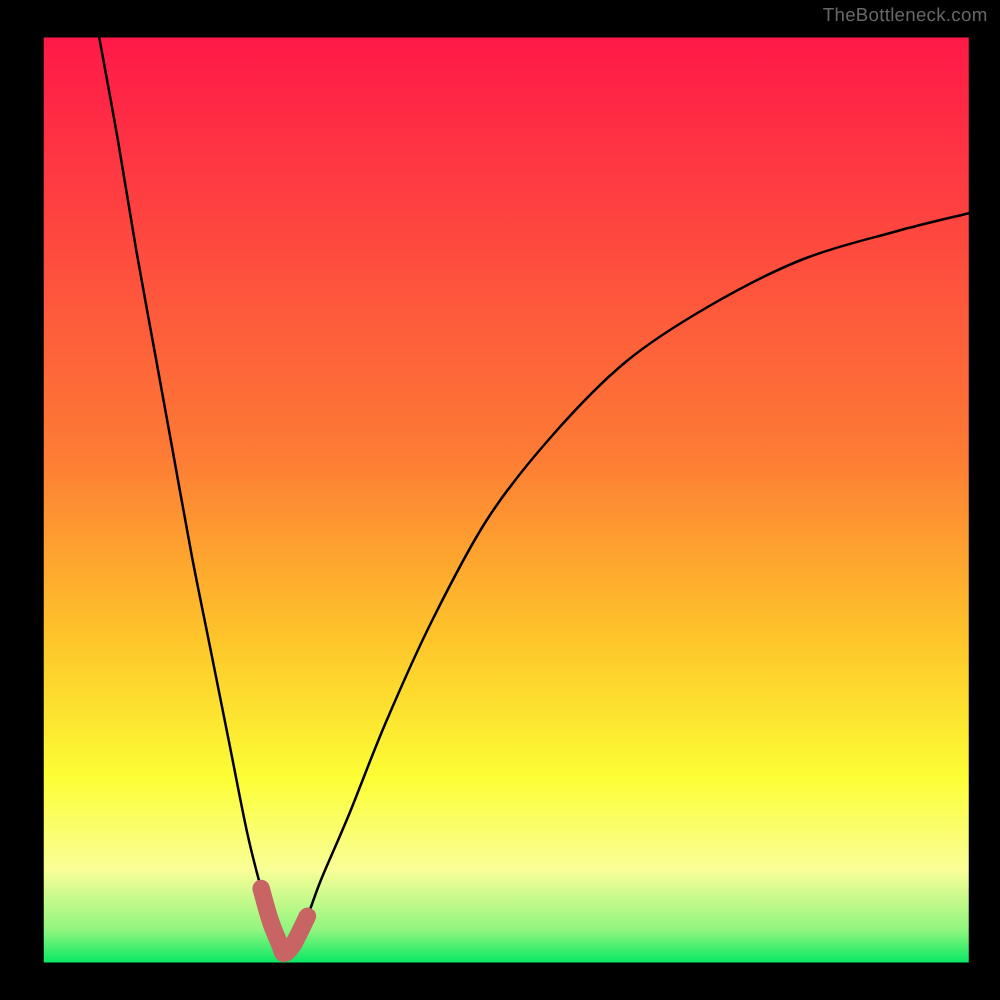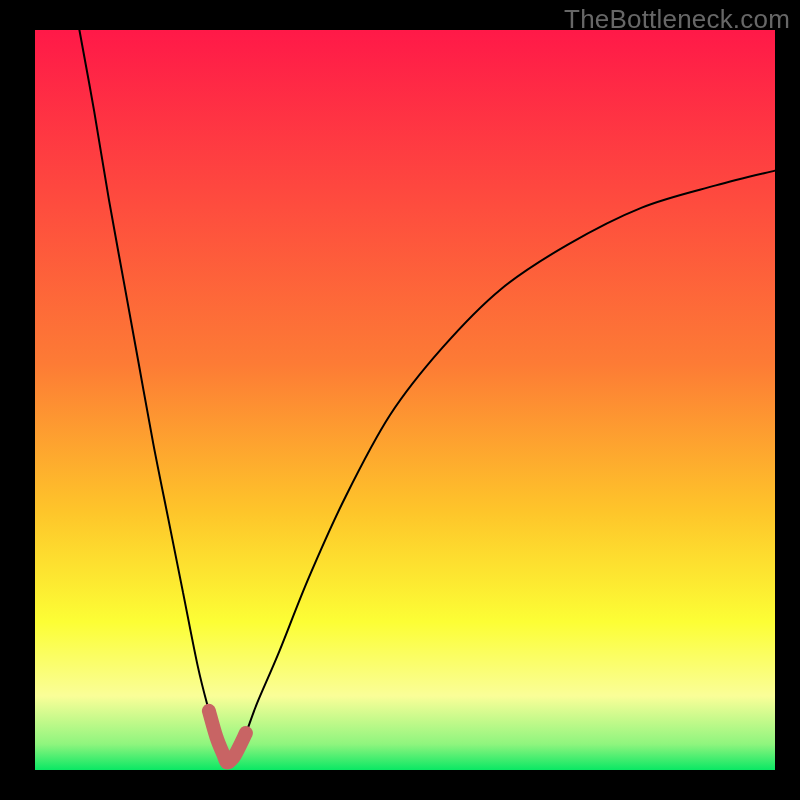--- a/index.html
+++ b/index.html
@@ -16,21 +16,21 @@
     top: 0;
     width: 800px;
     height: 800px;
     background: #000;
   }
   .watermark {
     position: absolute;
     top: 4px;
     right: 10px;
     font-family: Arial, Helvetica, sans-serif;
-    font-size: 26px;
+    font-size: 15px;
     color: #676767;
     letter-spacing: 0.2px;
   }
 </style>
 </head>
 <body>
 
 <div class="frame">
   <svg id="chart-svg" width="800" height="800" viewBox="0 0 800 800">
       <defs>

